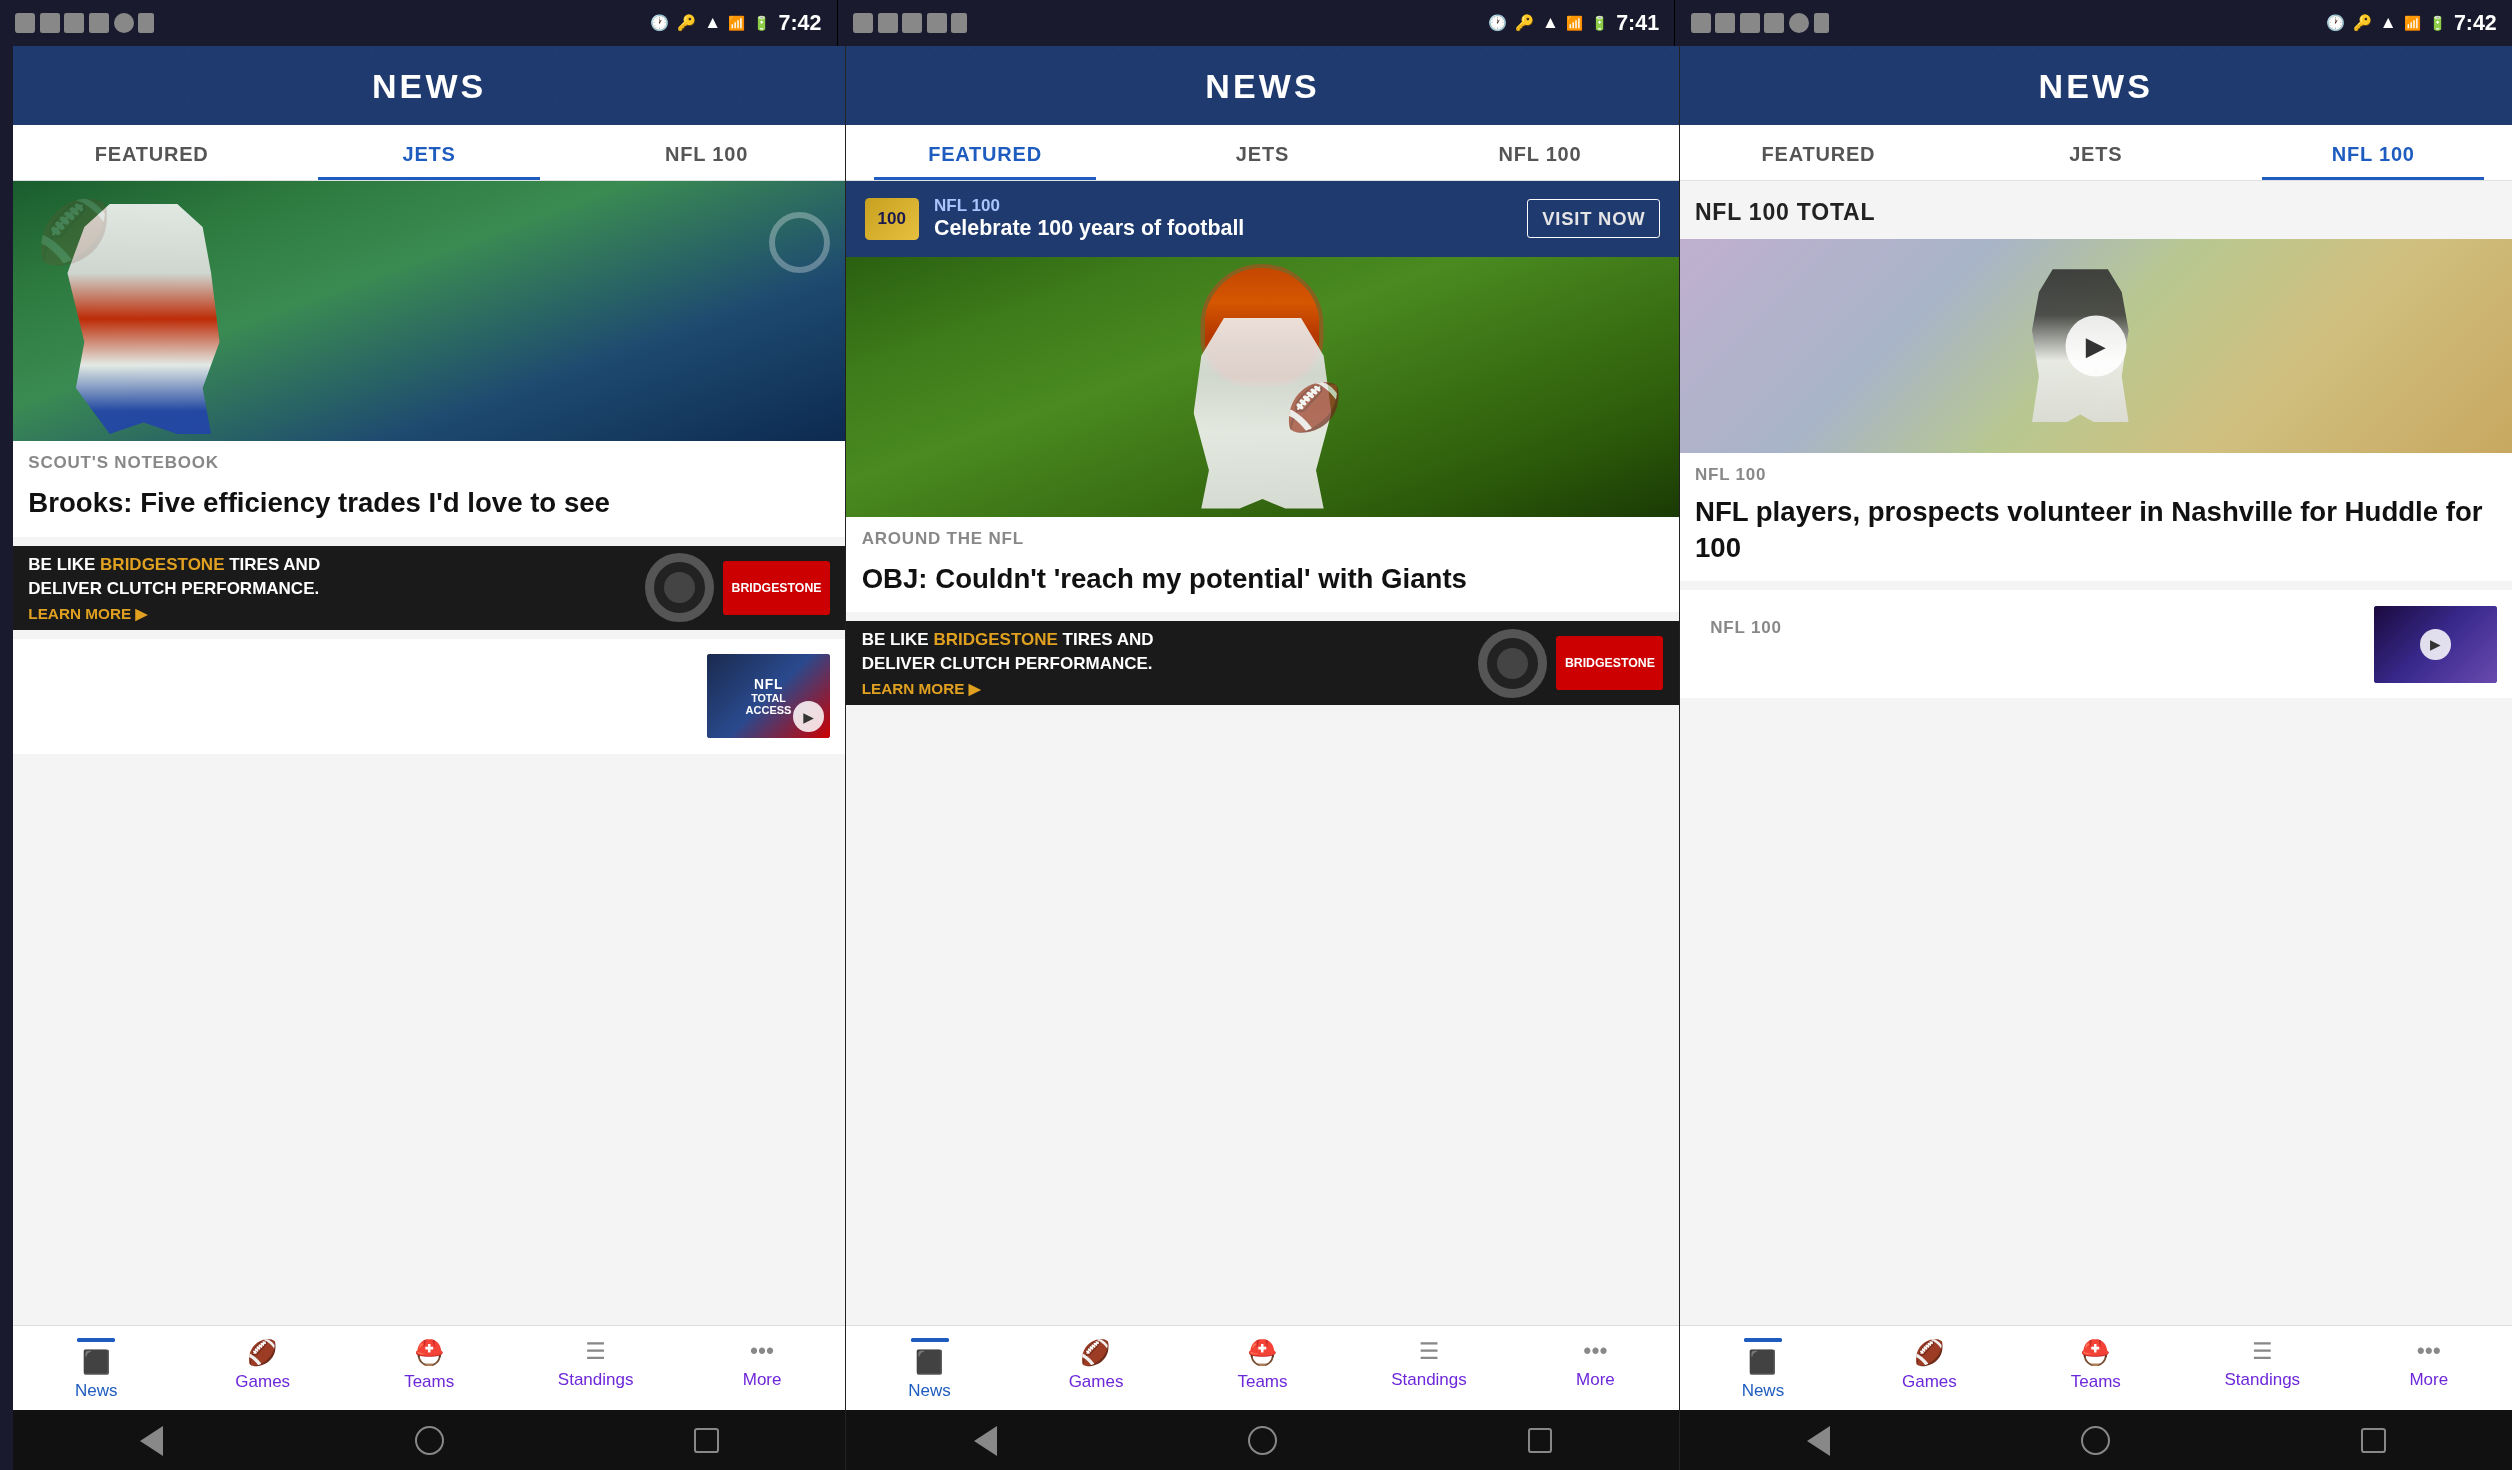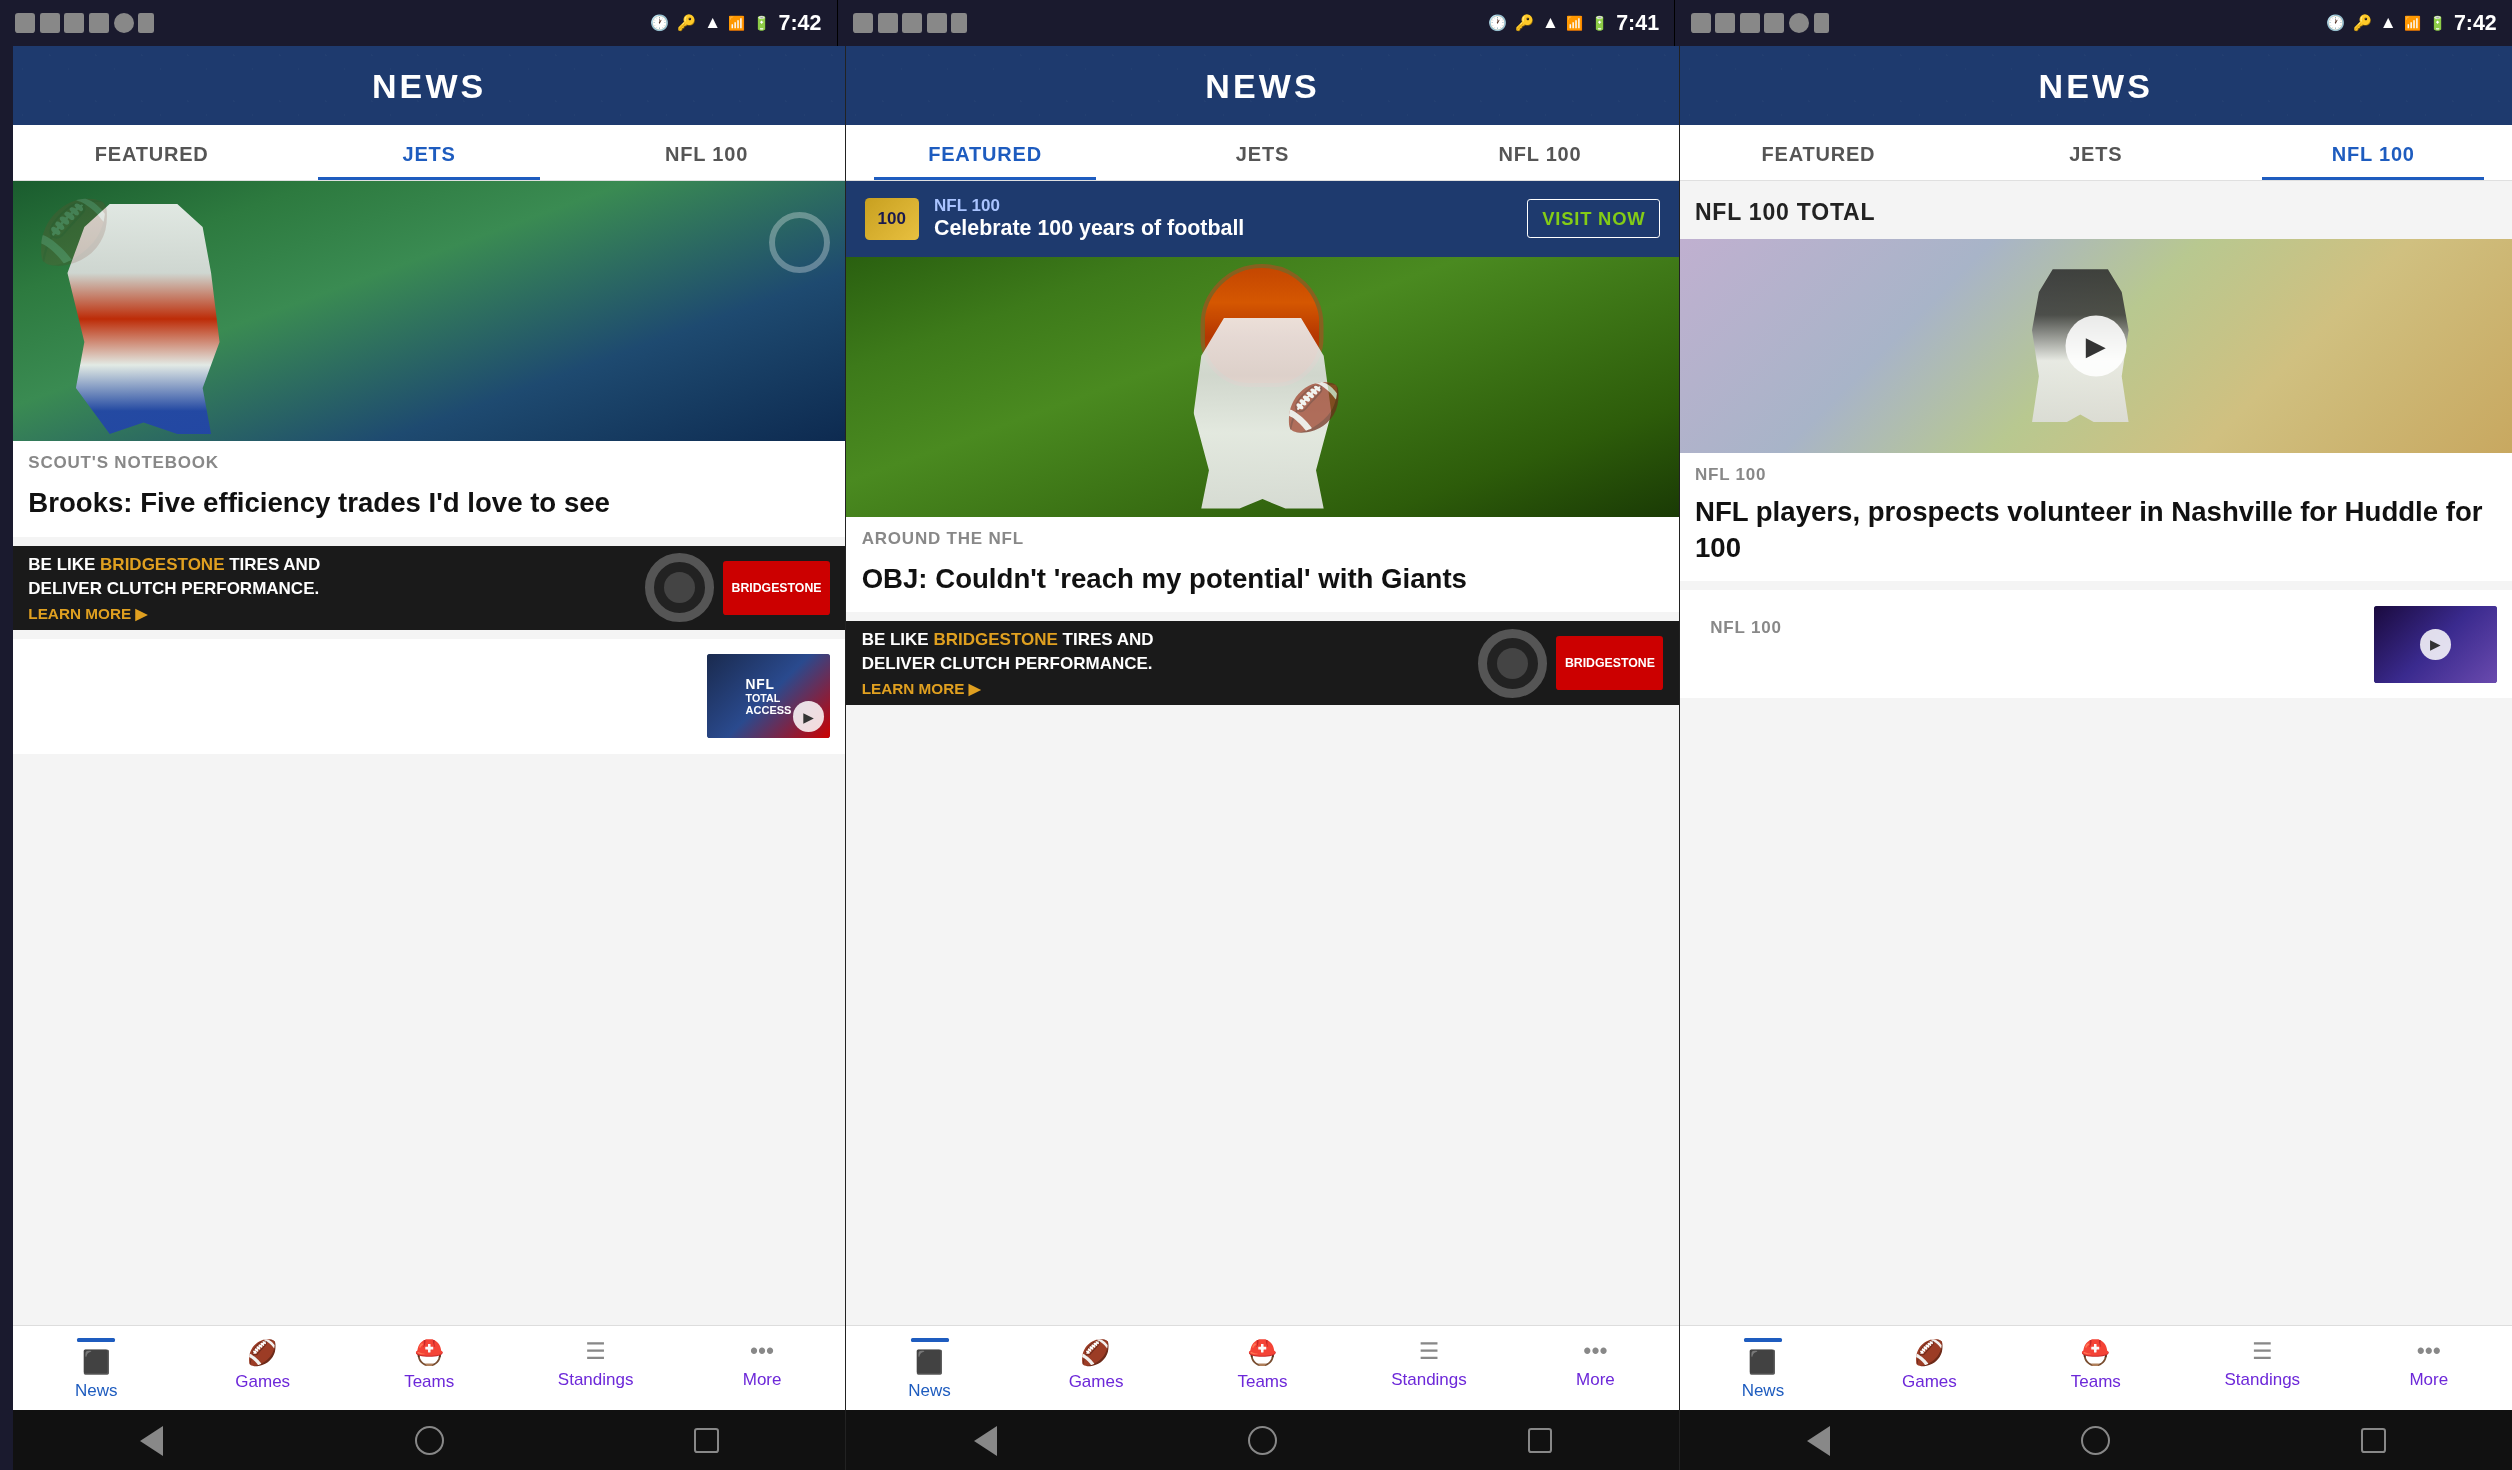--- a/index.html
+++ b/index.html
@@ -238,21 +238,21 @@
       color: #aac4ff;
       font-size: 17px;
       font-weight: 600;
     }
     .nfl100-desc {
       color: white;
       font-size: 21.4px;
       font-weight: 700;
     }
     .visit-now-btn {
-      color: #84cc16;
+      color: #e5e5e5;
       font-size: 18.4px;
       font-weight: 700;
       letter-spacing: 0.8px;
       border: 1.5px solid white;
       padding: 7.7px 13.8px;
       border-radius: 3.1px;
     }
 
     
     .section-header {
@@ -512,21 +512,21 @@
           <div style="text-align:center;font-size:12.3px;font-weight:900;">BRIDGESTONE</div>
         </div>
       </div>
 
       <div class="news-item-row">
         <div class="news-item-text">
         </div>
         <div class="news-item-thumbnail">
           <div class="thumbnail-img">
             <div style="position:absolute;top:0;left:0;right:0;bottom:0;background:linear-gradient(135deg,#1a2a4e,#2a4a8e,#cc0000);"></div>
-            <div style="position:relative;z-index:1;text-align:left;">
+            <div style="position:relative;z-index:1;text-align:center;">
               <div style="color:white;font-size:13.8px;font-weight:900;letter-spacing:0.8px;">NFL</div>
               <div style="color:white;font-size:10.7px;font-weight:700;">TOTAL</div>
               <div style="color:white;font-size:11px;font-weight:700;">ACCESS</div>
             </div>
           </div>
           <div style="position:absolute;bottom:6.1px;right:6.1px;">
             <div class="play-button">▶</div>
           </div>
         </div>
       </div>

